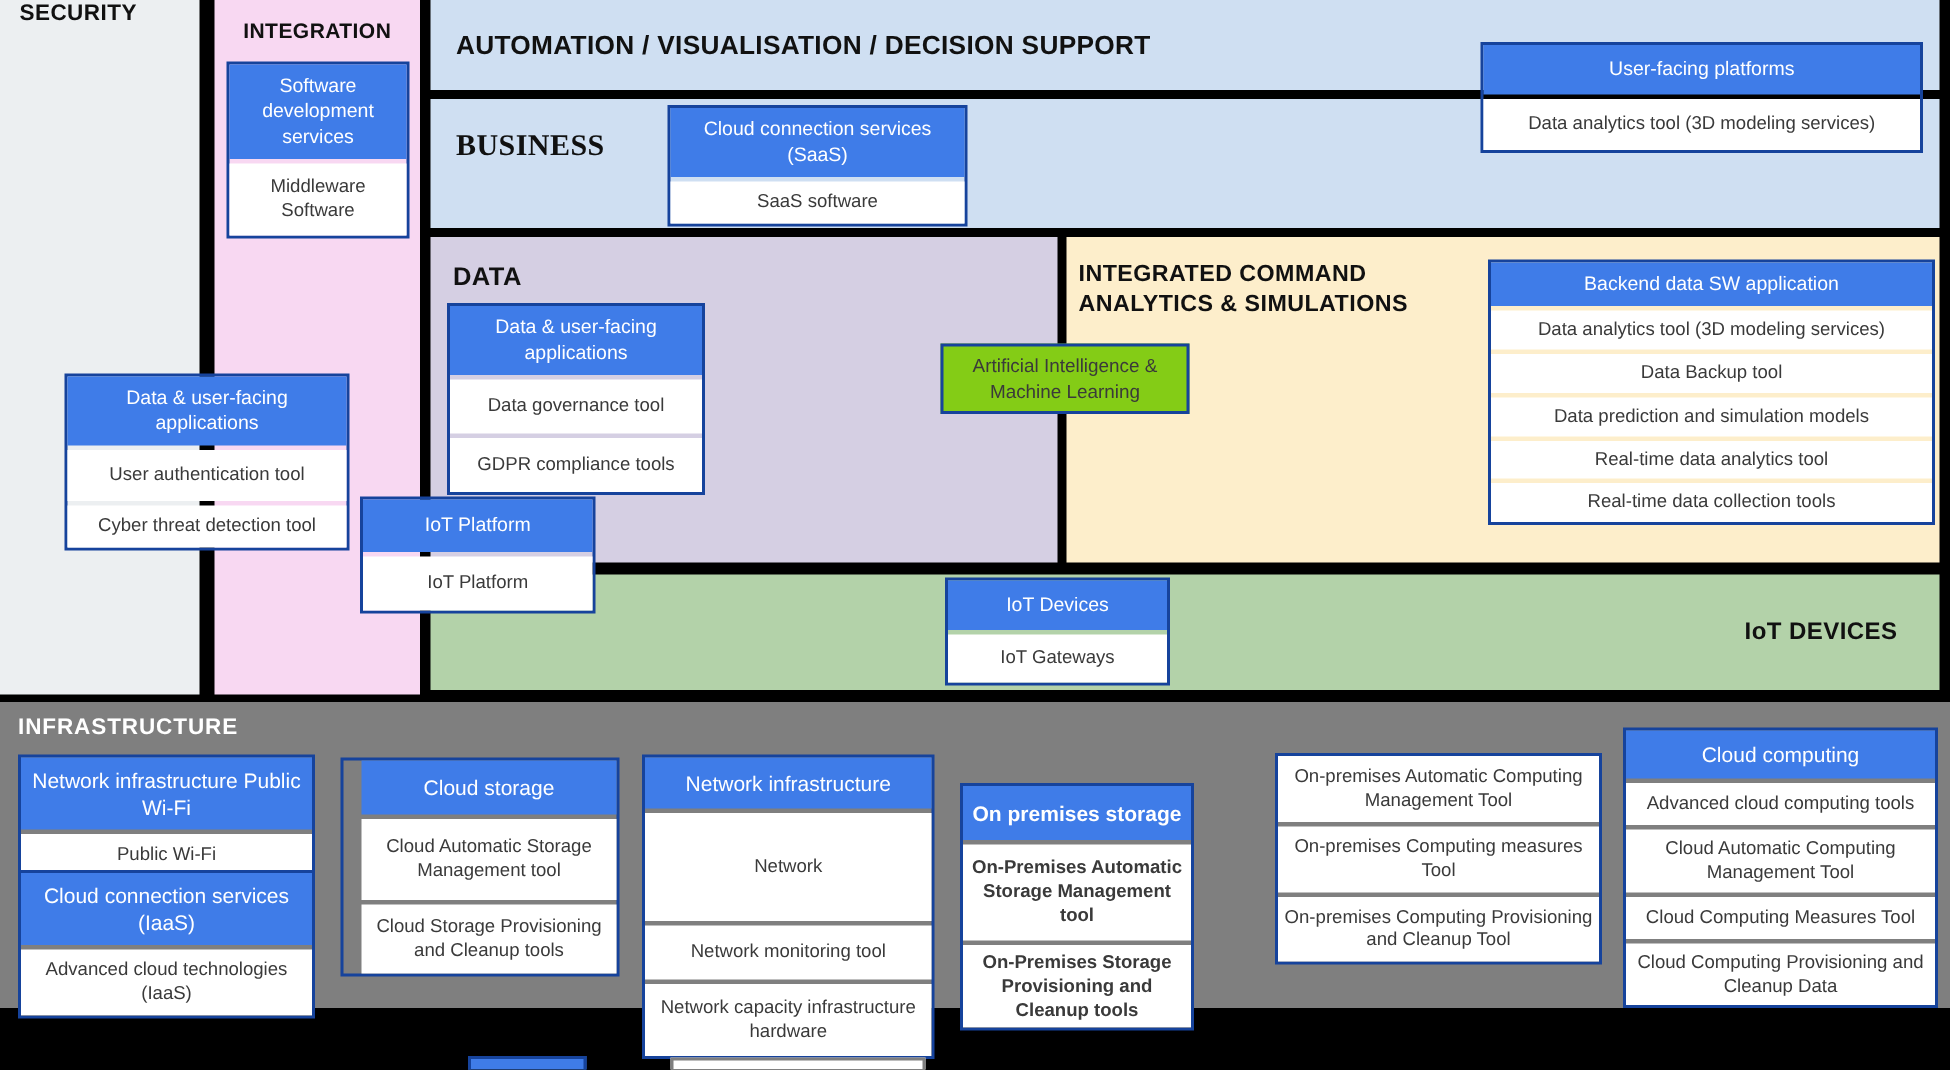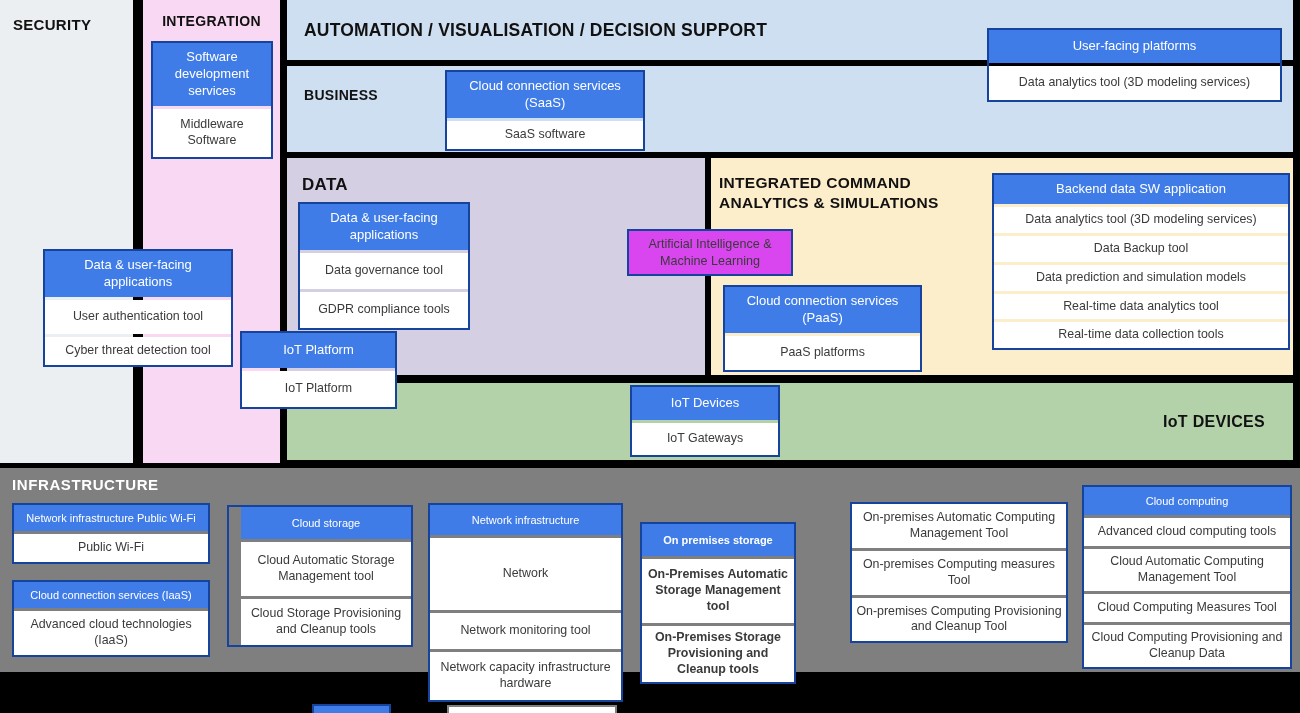--- a/index.html
+++ b/index.html
@@ -5,33 +5,33 @@
   html,body{margin:0;padding:0;}
   body{
     width:1300px;height:713px;position:relative;background:#000;
     font-family:"Liberation Sans","DejaVu Sans",sans-serif;
     overflow:hidden;
   }
   .stage{position:absolute;inset:0;}
   .section{position:absolute;box-sizing:border-box;}
   .sec-label{font-weight:700;color:#111;letter-spacing:.3px;}
   
-  .sec-security{left:0;top:0;width:133px;height:463px;background:#eceff1;padding:16px 0 0 13px;}
+  .sec-security{left:0;top:0;width:133px;height:463px;background:#eceff1;padding:0 0 0 13px;}
   .sec-integration{left:143px;top:0;width:137px;height:463px;background:#f8d8f2;padding:12px 0 0 0;text-align:center;}
   .sec-automation{left:287px;top:0;width:1006px;height:60px;background:#cfdff2;display:flex;align-items:center;padding-left:17px;}
   .sec-business{left:287px;top:66px;width:1006px;height:86px;background:#cfdff2;padding:20px 0 0 17px;}
   .sec-data{left:287px;top:158px;width:418px;height:217px;background:#d5cfe3;padding:17px 0 0 15px;}
   .sec-integrated{left:711px;top:158px;width:582px;height:217px;background:#fdeecb;padding:15px 0 0 8px;}
   .sec-iot{left:287px;top:383px;width:1006px;height:77px;background:#b3d2a9;display:flex;align-items:center;justify-content:flex-end;padding-right:28px;}
   .sec-infra{left:0;top:468px;width:1300px;height:204px;background:#7f7f7f;padding:8px 0 0 12px;}
 
   .lbl-security{font-size:15px;}
   .lbl-integration{font-size:14px;}
   .lbl-automation{font-size:17.5px;letter-spacing:.2px;}
-  .lbl-business{font-size:14px;}
+  .lbl-business{font-size:20px;font-family:Liberation Serif, serif;}
   .lbl-data{font-size:17px;}
   .lbl-integrated{font-size:15.5px;width:280px;line-height:1.3;}
   .lbl-iot{font-size:16px;}
   .lbl-infra{font-size:15px;color:#fff;letter-spacing:.6px;}
 
   
   .card{
     position:absolute;box-sizing:border-box;border:2.5px solid #16439c;
     background:transparent;z-index:3;
   }
@@ -39,25 +39,25 @@
     background:#3f7ce8;color:#ffffff;text-align:center;
     font-size:13px;line-height:1.3;padding:6px 4px;
   }
   .card-row{
     background:#ffffff;color:#3a3a3a;text-align:center;
     font-size:12.4px;line-height:1.28;padding:6px 3px;margin-top:3px;
   }
   .card-row:first-child{margin-top:0;}
   .plainbox{
     position:absolute;box-sizing:border-box;border:2.5px solid #16439c;
-    background:#d946ef;color:#3a3a3a;text-align:center;font-size:12.6px;
+    background:#84cc16;color:#3a3a3a;text-align:center;font-size:12.6px;
     line-height:1.3;display:flex;align-items:center;justify-content:center;
     z-index:3;padding:4px;
   }
-  .infra-card .card-title{font-size:11px;}
+  .infra-card .card-title{font-size:14px;}
   .infra-card{border-width:2px;}
 
   
   .legend-swatch{position:absolute;box-sizing:border-box;z-index:4;}
   .legend-blue{left:312px;top:704px;width:79px;height:14px;background:#3f7ce8;border:2px solid #16439c;}
   .legend-white{left:447px;top:705px;width:170px;height:14px;background:#fff;border:2px solid #7f7f7f;}
 </style>
 </head>
 <body>
 
@@ -110,24 +110,20 @@
   </div>
 
   <div class="card" style="left:298px;top:202px;width:172px;">
     <div class="card-title">Data &amp; user-facing applications</div>
     <div class="card-row" style="padding:10px 3px;">Data governance tool</div>
     <div class="card-row" style="padding:10px 3px;">GDPR compliance tools</div>
   </div>
 
   <div class="plainbox" style="left:627px;top:229px;width:166px;height:47px;">Artificial Intelligence &amp; Machine Learning</div>
 
-  <div class="card" style="left:723px;top:285px;width:199px;">
-    <div class="card-title">Cloud connection services (PaaS)</div>
-    <div class="card-row" style="padding:9px 3px;">PaaS platforms</div>
-  </div>
 
   <div class="card" style="left:992px;top:173px;width:298px;">
     <div class="card-title">Backend data SW application</div>
     <div class="card-row" style="padding:5px 2px;">Data analytics tool (3D modeling services)</div>
     <div class="card-row" style="padding:5px 2px;">Data Backup tool</div>
     <div class="card-row" style="padding:5px 2px;">Data prediction and simulation models</div>
     <div class="card-row" style="padding:5px 2px;">Real-time data analytics tool</div>
     <div class="card-row" style="padding:5px 2px;">Real-time data collection tools</div>
   </div>
 

